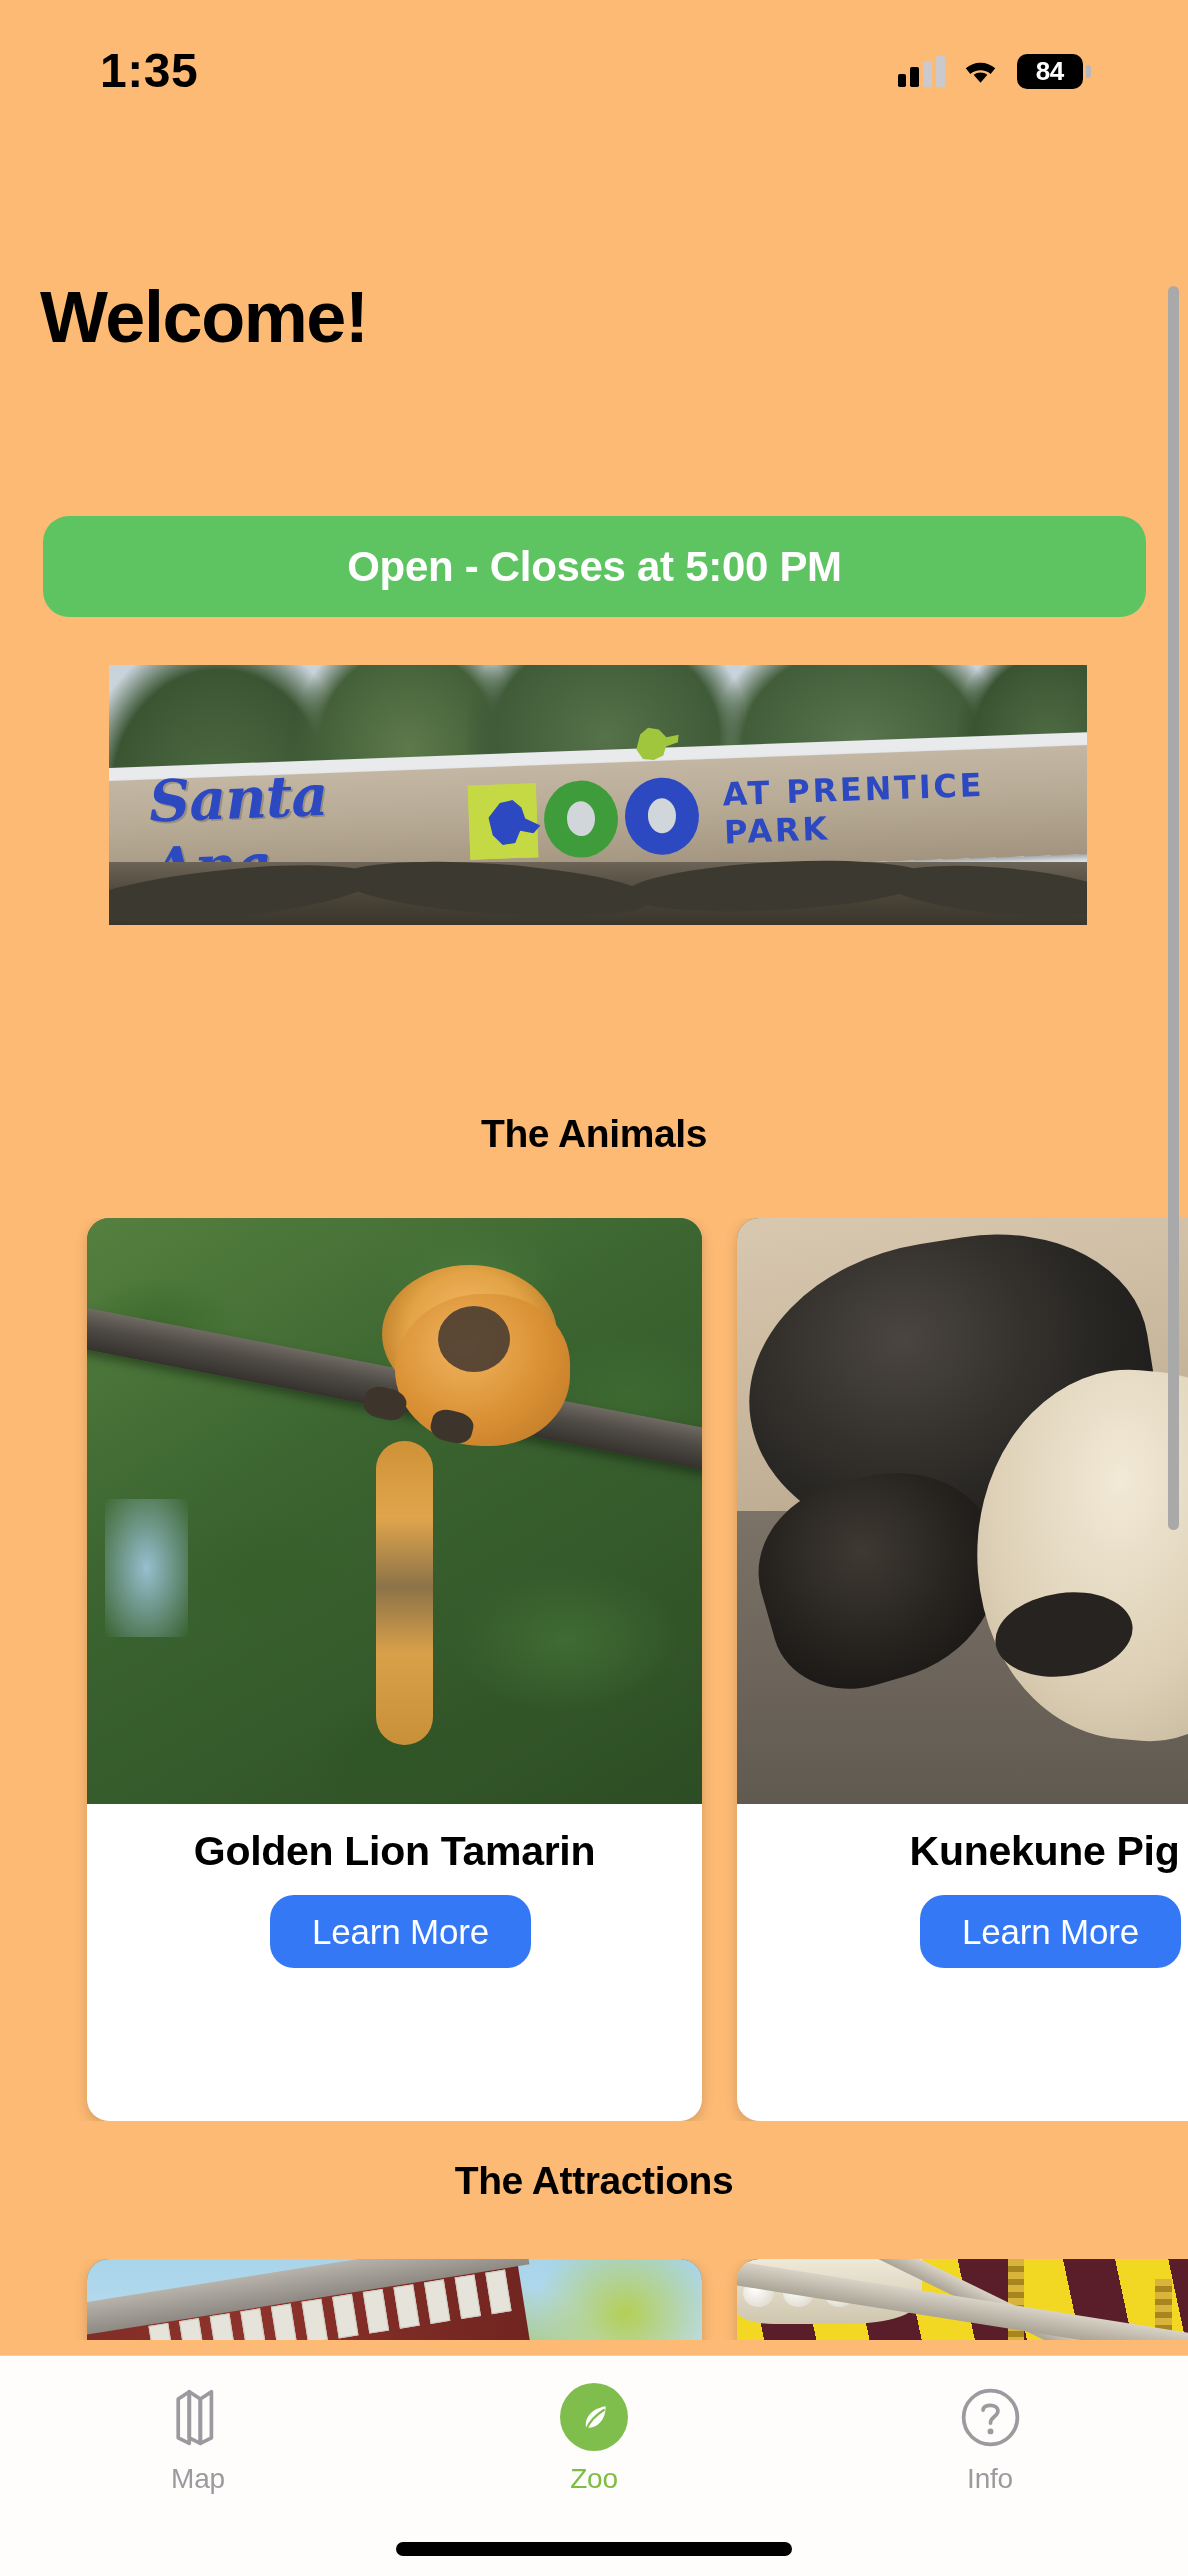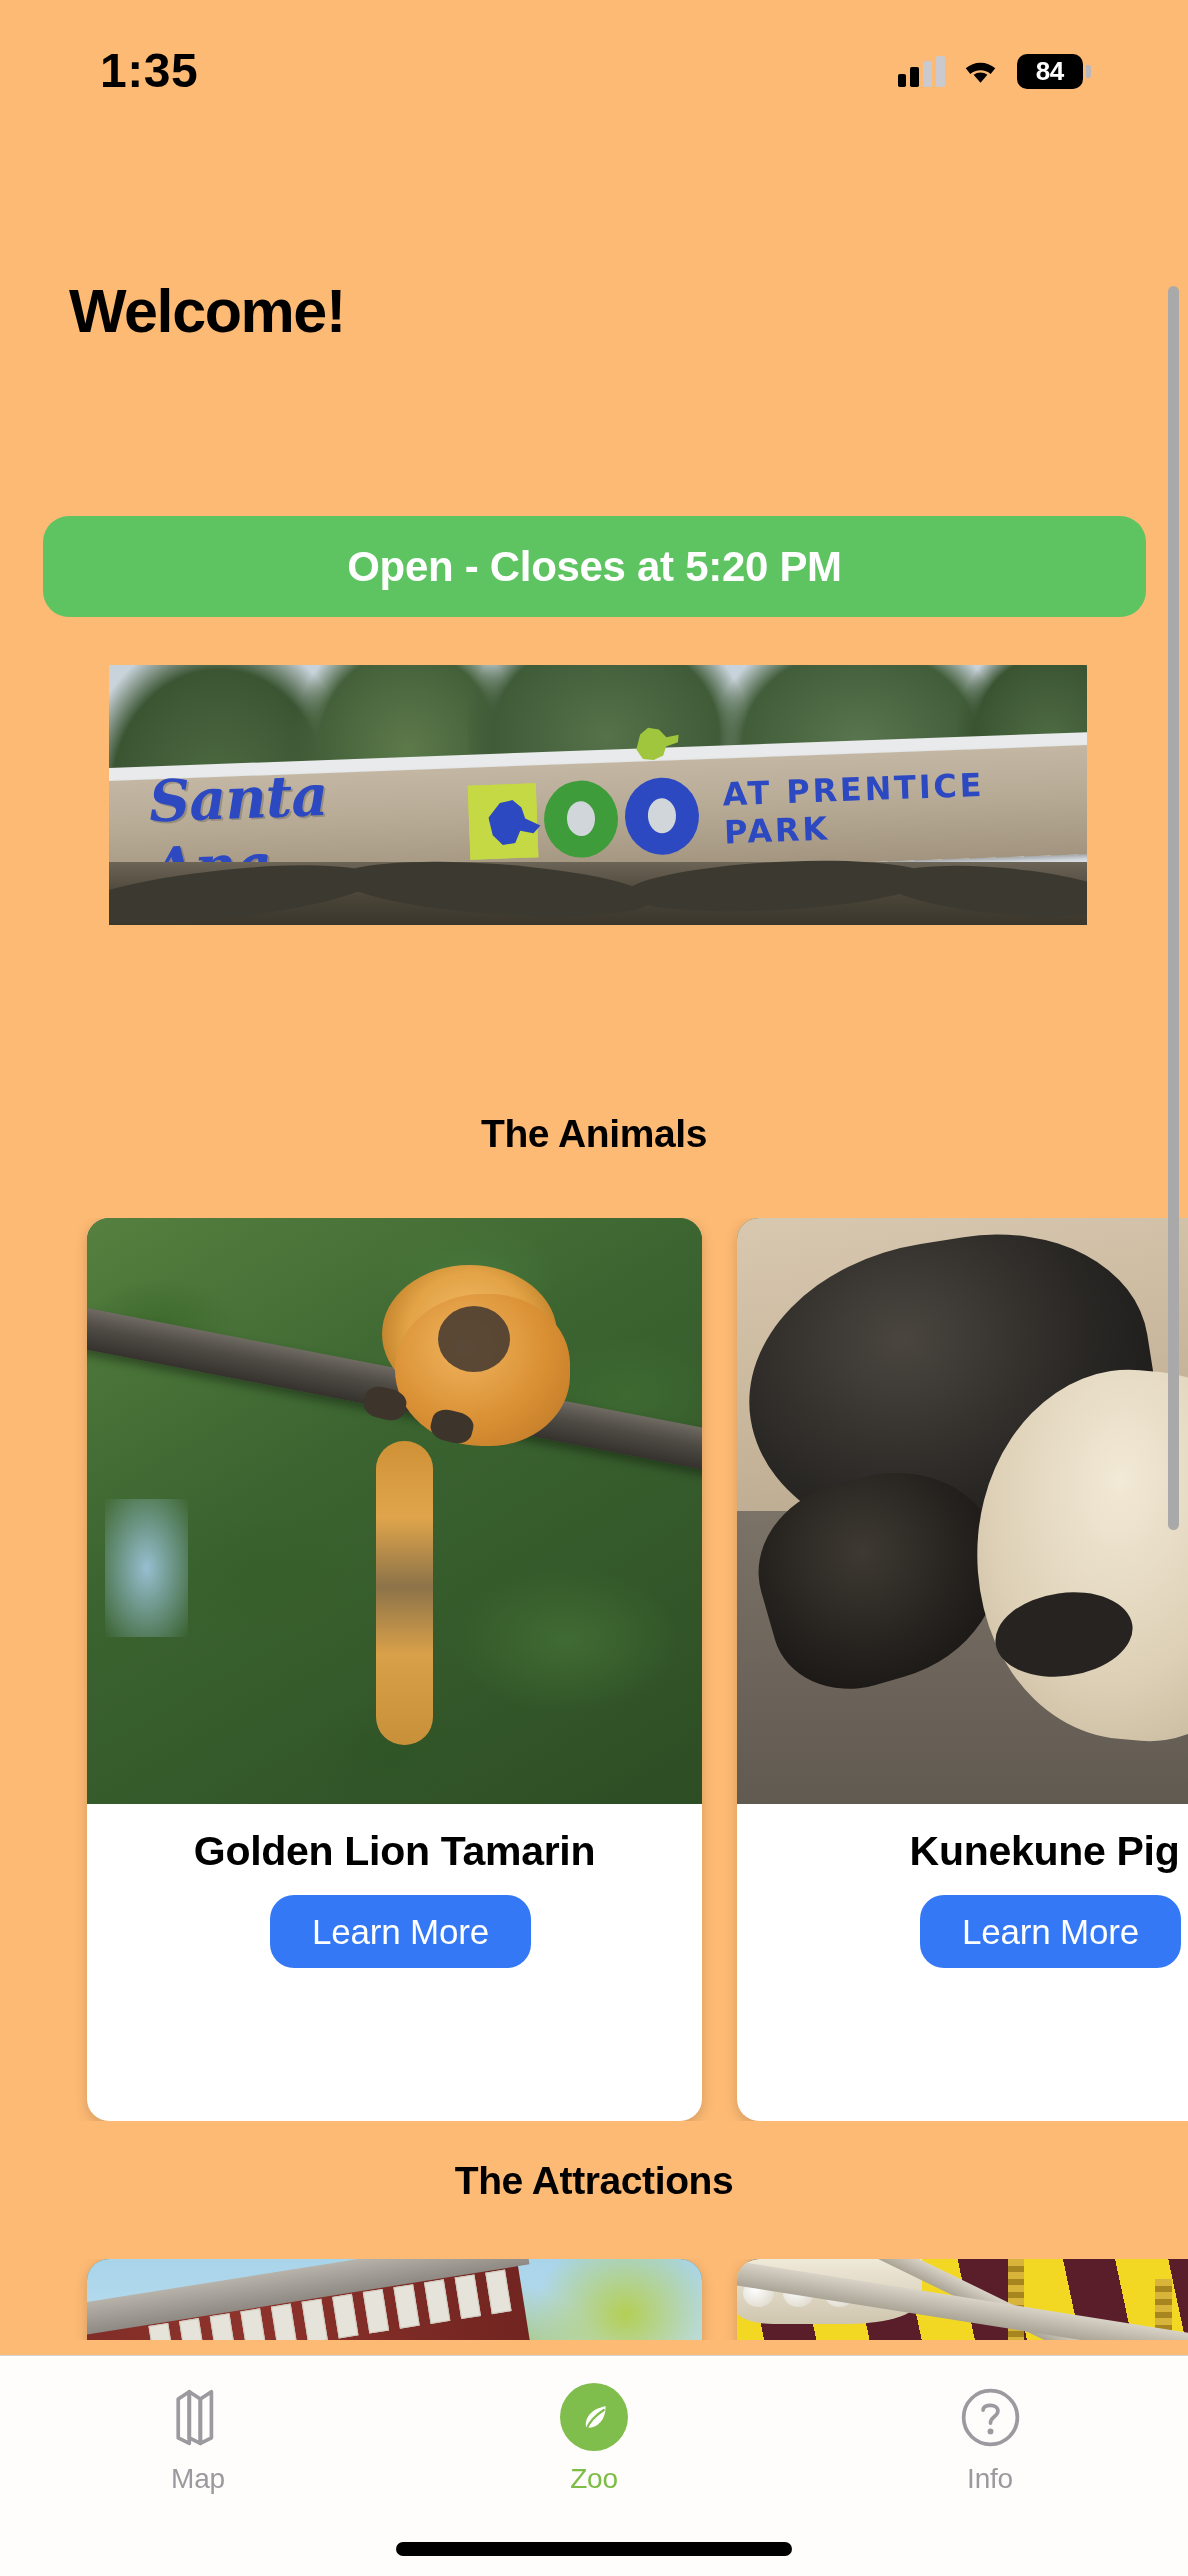--- a/index.html
+++ b/index.html
@@ -73,22 +73,22 @@
   #scroll-area {
     position: absolute;
     top: 129px; left: 0;
     width: 1188px;
     height: 2211px;
     overflow: hidden;
   }
 
   #page-title {
     position: absolute;
-    top: 152px; left: 69px;
-    font-size: 61px;
+    top: 152px; left: 40px;
+    font-size: 72px;
     font-weight: 700;
     letter-spacing: -1.4px;
     color: #000;
     line-height: 1;
   }
 
   #status-banner {
     position: absolute;
     top: 387px; left: 43px;
     width: 1103px; height: 101px;
@@ -571,21 +571,21 @@
         <span class="batt-cap"></span>
       </span>
     </div>
   </div>
 
   <div id="scroll-area">
 
     <h1 id="page-title">Welcome!</h1>
 
     <div id="status-banner">
-      <span id="status-banner-text">Open - Closes at 5:20 PM</span>
+      <span id="status-banner-text">Open - Closes at 5:00 PM</span>
     </div>
 
     <div id="hero-image">
       <div class="sky"></div>
       <div class="tree t1"></div>
       <div class="tree t2"></div>
       <div class="tree t3"></div>
       <div class="tree t4"></div>
       <div class="tree t5"></div>
       <div id="sign-roof"></div>

